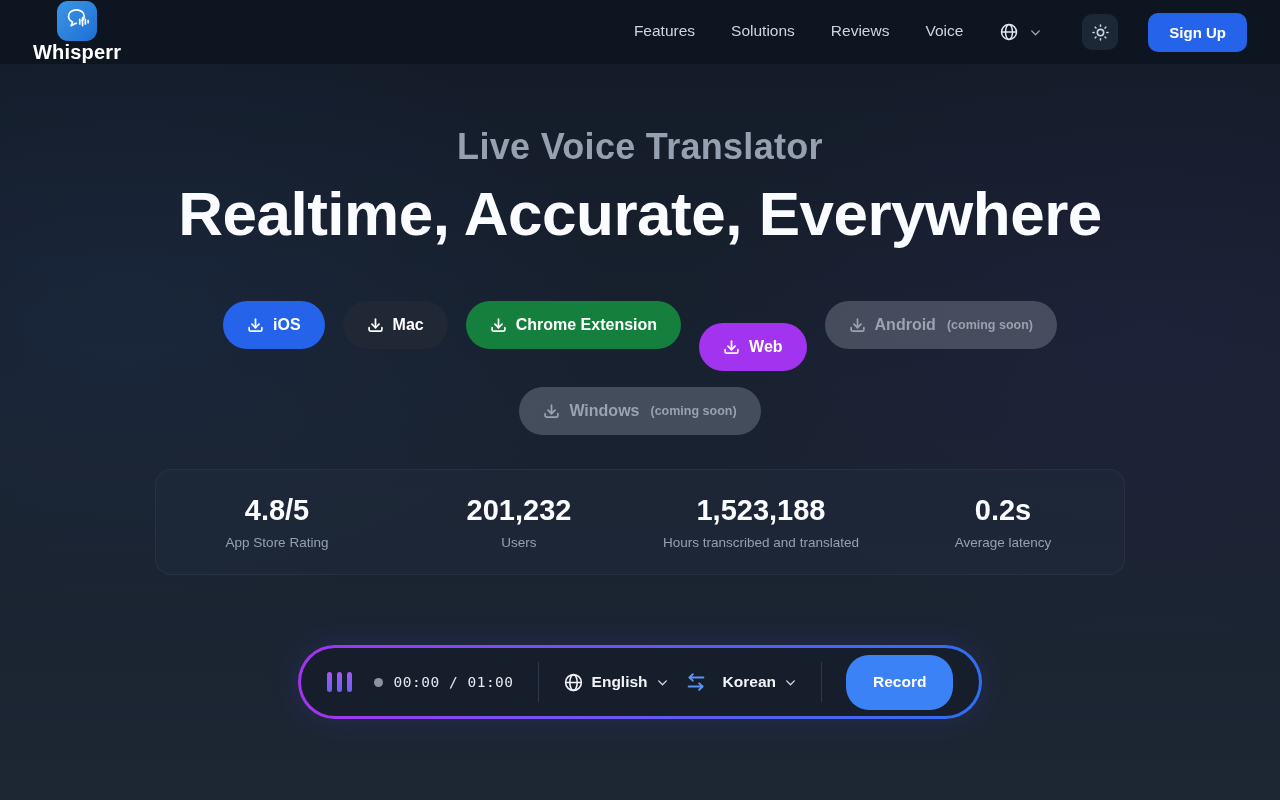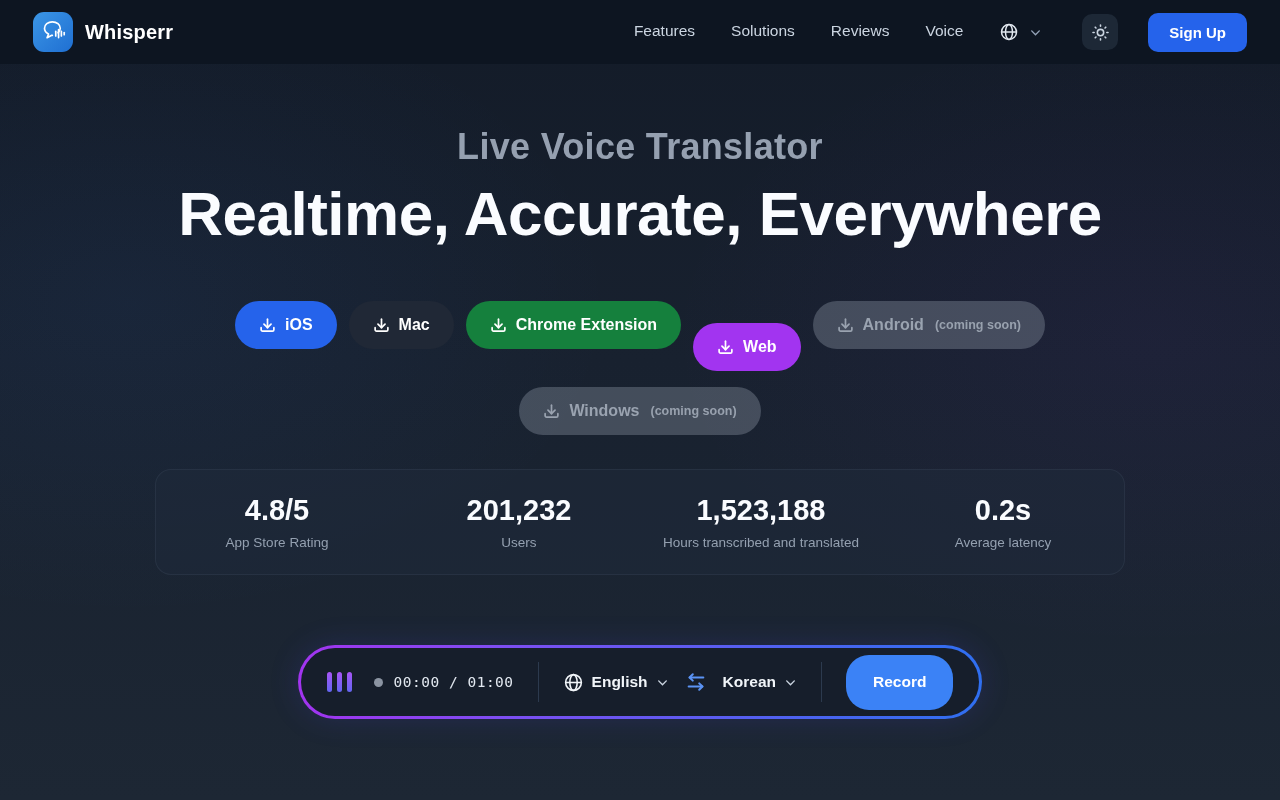--- a/index.html
+++ b/index.html
@@ -11,21 +11,21 @@
       radial-gradient(700px 450px at 90% 42%, rgba(147,51,234,0.05), transparent 70%),
       linear-gradient(180deg,#131b28 0%,#18212f 45%,#1d2734 100%);
     color:#f8fafc;
   }
 
   
   .navbar {
     height:64px; background:#0d1521;
     display:flex; align-items:center; padding:0 33px;
   }
-  .brand { display:flex; align-items:center; gap:12px; cursor:pointer; }
+  .brand { display:flex; align-items:center; cursor:pointer;flex-direction:column; }
   .logo-box {
     width:40px; height:40px; border-radius:11px;
     background:linear-gradient(135deg,#3b96e6,#1f6fd2);
     display:flex; align-items:center; justify-content:center;
   }
   .brand-name { font-size:20px; font-weight:bold; color:#ffffff; letter-spacing:0.2px; }
   .nav-links { margin-left:auto; display:flex; gap:36px; }
   .nav-link { color:#cbd5e1; font-size:15.5px; text-decoration:none; cursor:pointer; }
   .lang-globe { display:flex; align-items:center; gap:10px; cursor:pointer; color:#e2e8f0; }
   .theme-btn {
@@ -42,21 +42,21 @@
   
   .hero { display:flex; flex-direction:column; align-items:center; }
   .hero-subtitle {
     margin-top:62px; font-size:36px; font-weight:600; color:#95a0b0; letter-spacing:0.3px;
   }
   .hero-title {
     margin-top:10px; font-size:62px; font-weight:800; color:#fafcff; letter-spacing:-0.5px;
   }
 
   
-  .platform-row { display:flex; align-items:center; gap:12px; margin-top:30px; }
+  .platform-row { display:flex; align-items:center; gap:18px; margin-top:30px; }
   .platform-row.second { margin-top:16px; }
   .pbtn {
     height:48px; border:none; border-radius:24px; padding:0 24px;
     display:flex; align-items:center; gap:9px;
     font-family:inherit; font-size:16px; font-weight:bold; color:#ffffff; cursor:pointer;
   }
   .pbtn .dl { display:flex; }
   .pbtn-ios { background:#2563eb; }
   .pbtn-mac { background:#202836; }
   .pbtn-chrome { background:#15803d; }

